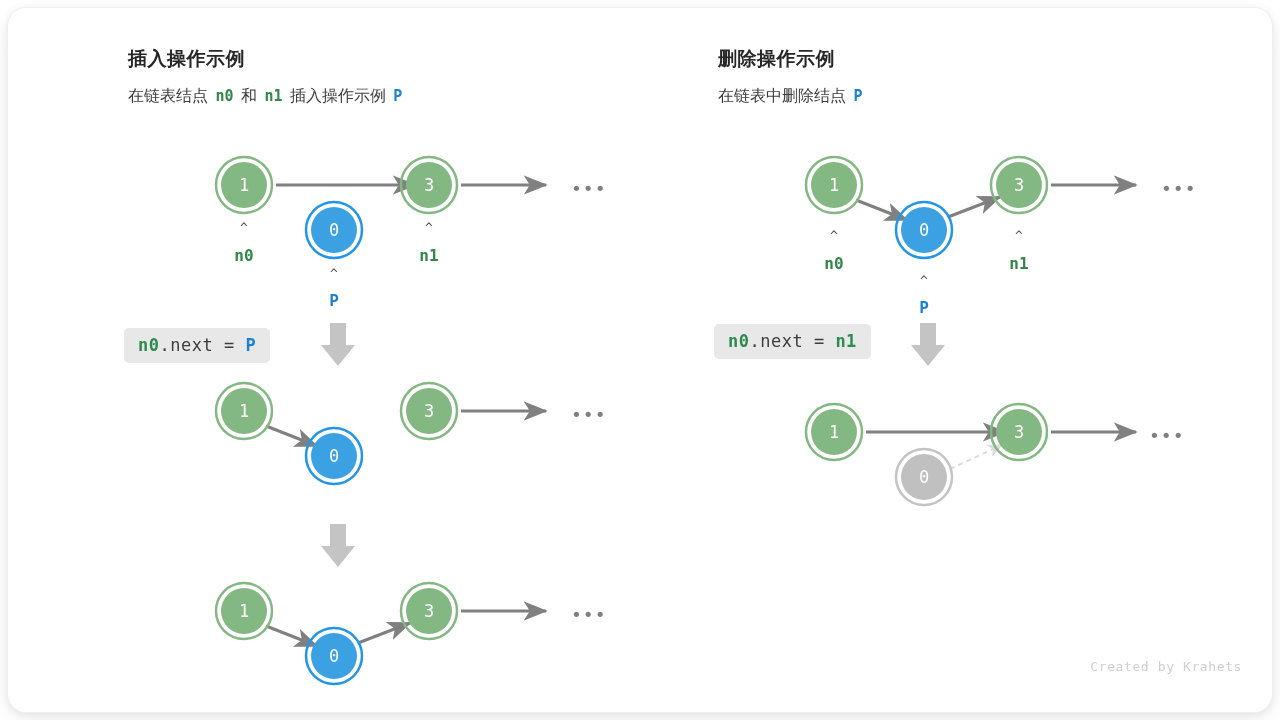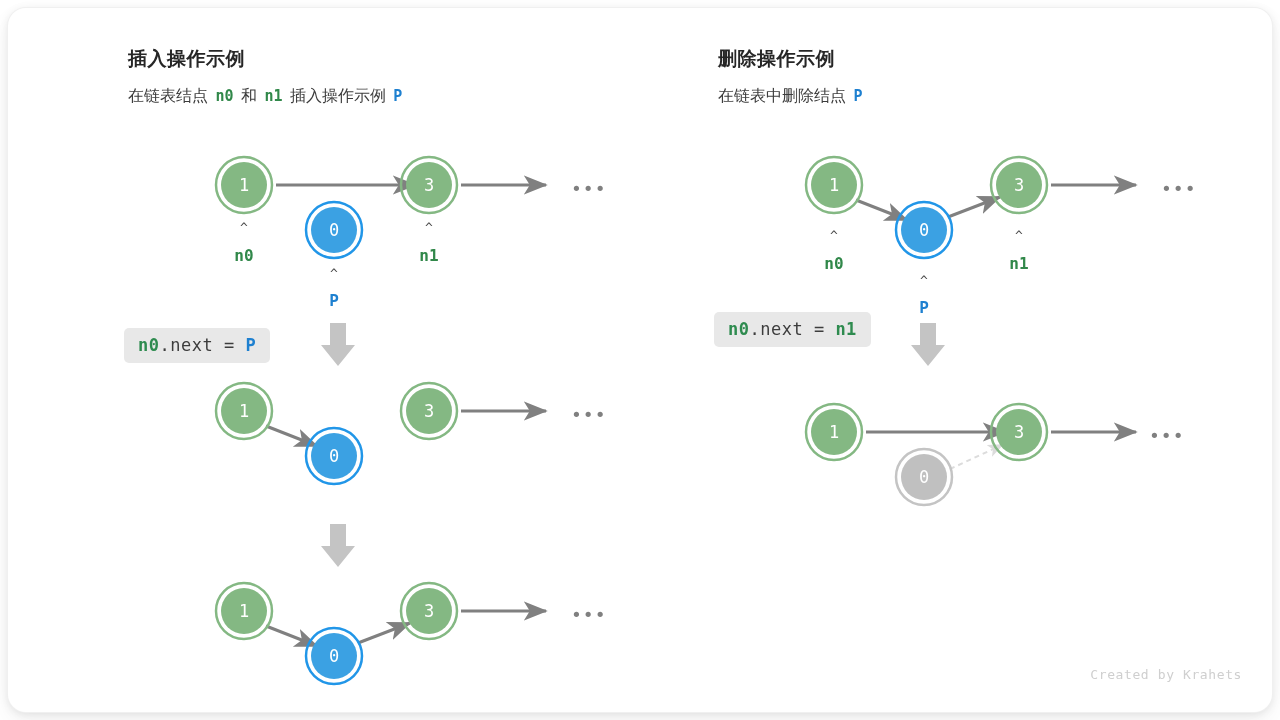--- a/index.html
+++ b/index.html
@@ -74,21 +74,21 @@
   }
   .codebox b { font-weight: bold; }
   .codebox .g { color: #2e8b4f; }
   .codebox .b { color: #1e80d0; }
 
   .svgwrap { position: absolute; left: 0; top: 0; }
 
   .credit {
     position: absolute;
     right: 30px;
-    bottom: 30px;
+    bottom: 38px;
     font-family: "DejaVu Sans Mono", "Liberation Mono", monospace;
     font-size: 13px;
     color: #cfcfcf;
     letter-spacing: 0.6px;
   }
   svg text { font-family: "DejaVu Sans Mono", "Liberation Mono", monospace; }
 </style>
 </head>
 <body>
 
@@ -204,21 +204,21 @@
         </g>
       </svg>
     </div>
 
     <div class="panel panel-right">
       <div class="panel-title">删除操作示例</div>
       <div class="panel-sub">
         <span>在链表中删除结点 </span><span class="mono b">P</span>
       </div>
 
-      <div class="codebox" style="left:6px; top:304px;"><b class="g">n0</b><span>.next = </span><b class="g">n1</b></div>
+      <div class="codebox" style="left:6px; top:316px;"><b class="g">n0</b><span>.next = </span><b class="g">n1</b></div>
 
       <svg class="svgwrap" width="560" height="704" viewBox="0 0 560 704">
         <defs>
           <marker id="ah2" markerWidth="9" markerHeight="9" refX="7.4" refY="3.2" orient="auto" markerUnits="strokeWidth">
             <path d="M0,0 L8,3.2 L0,6.4 L2,3.2 z" fill="#808080"></path>
           </marker>
           <marker id="ah2-dash" markerWidth="9" markerHeight="9" refX="7.0" refY="3.2" orient="auto" markerUnits="strokeWidth">
             <path d="M0,0 L8,3.2 L0,6.4 L2,3.2 z" fill="#dcdcdc"></path>
           </marker>
         </defs>

